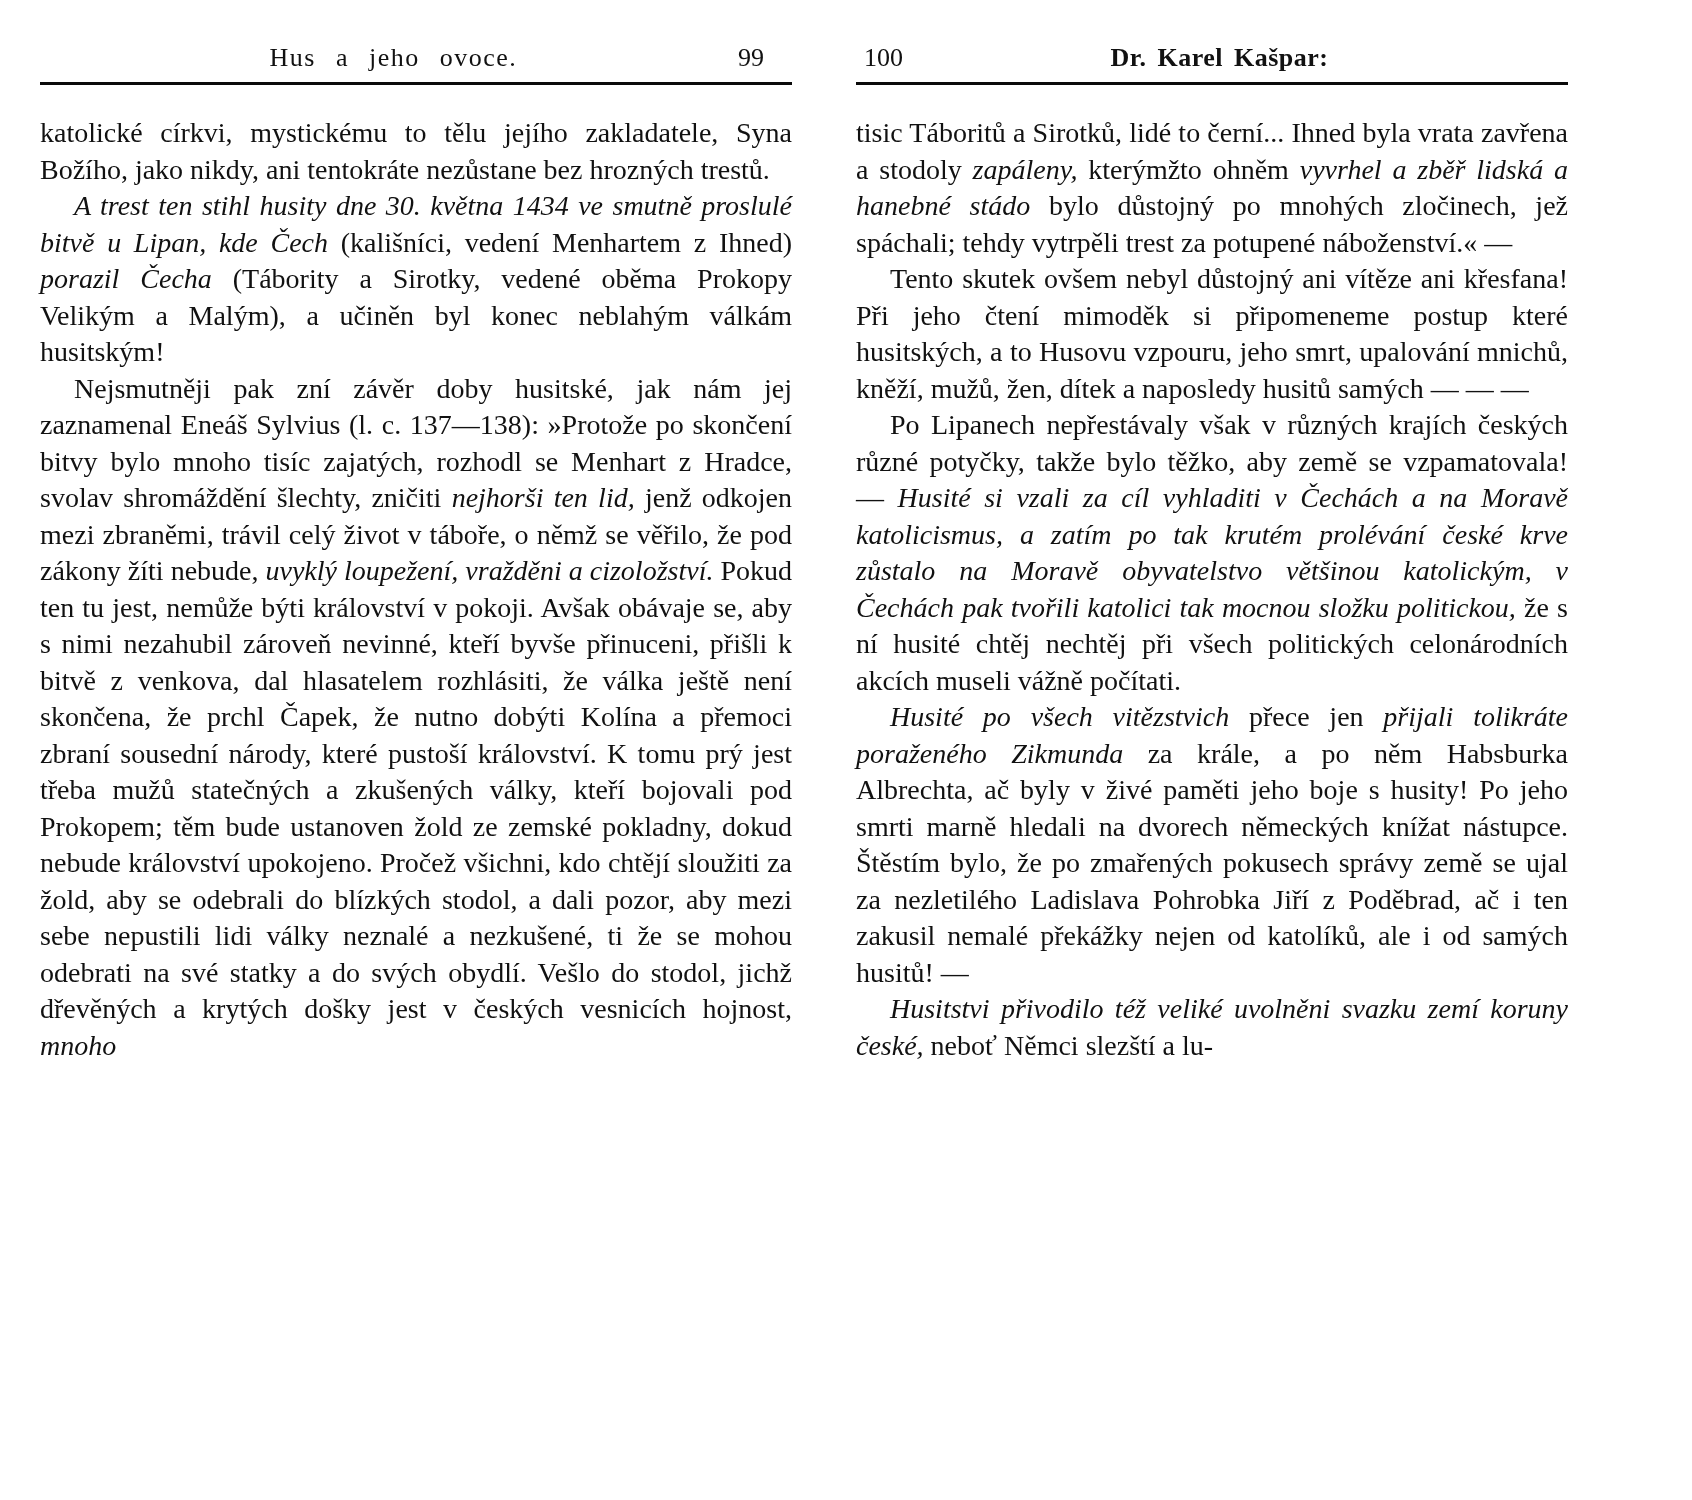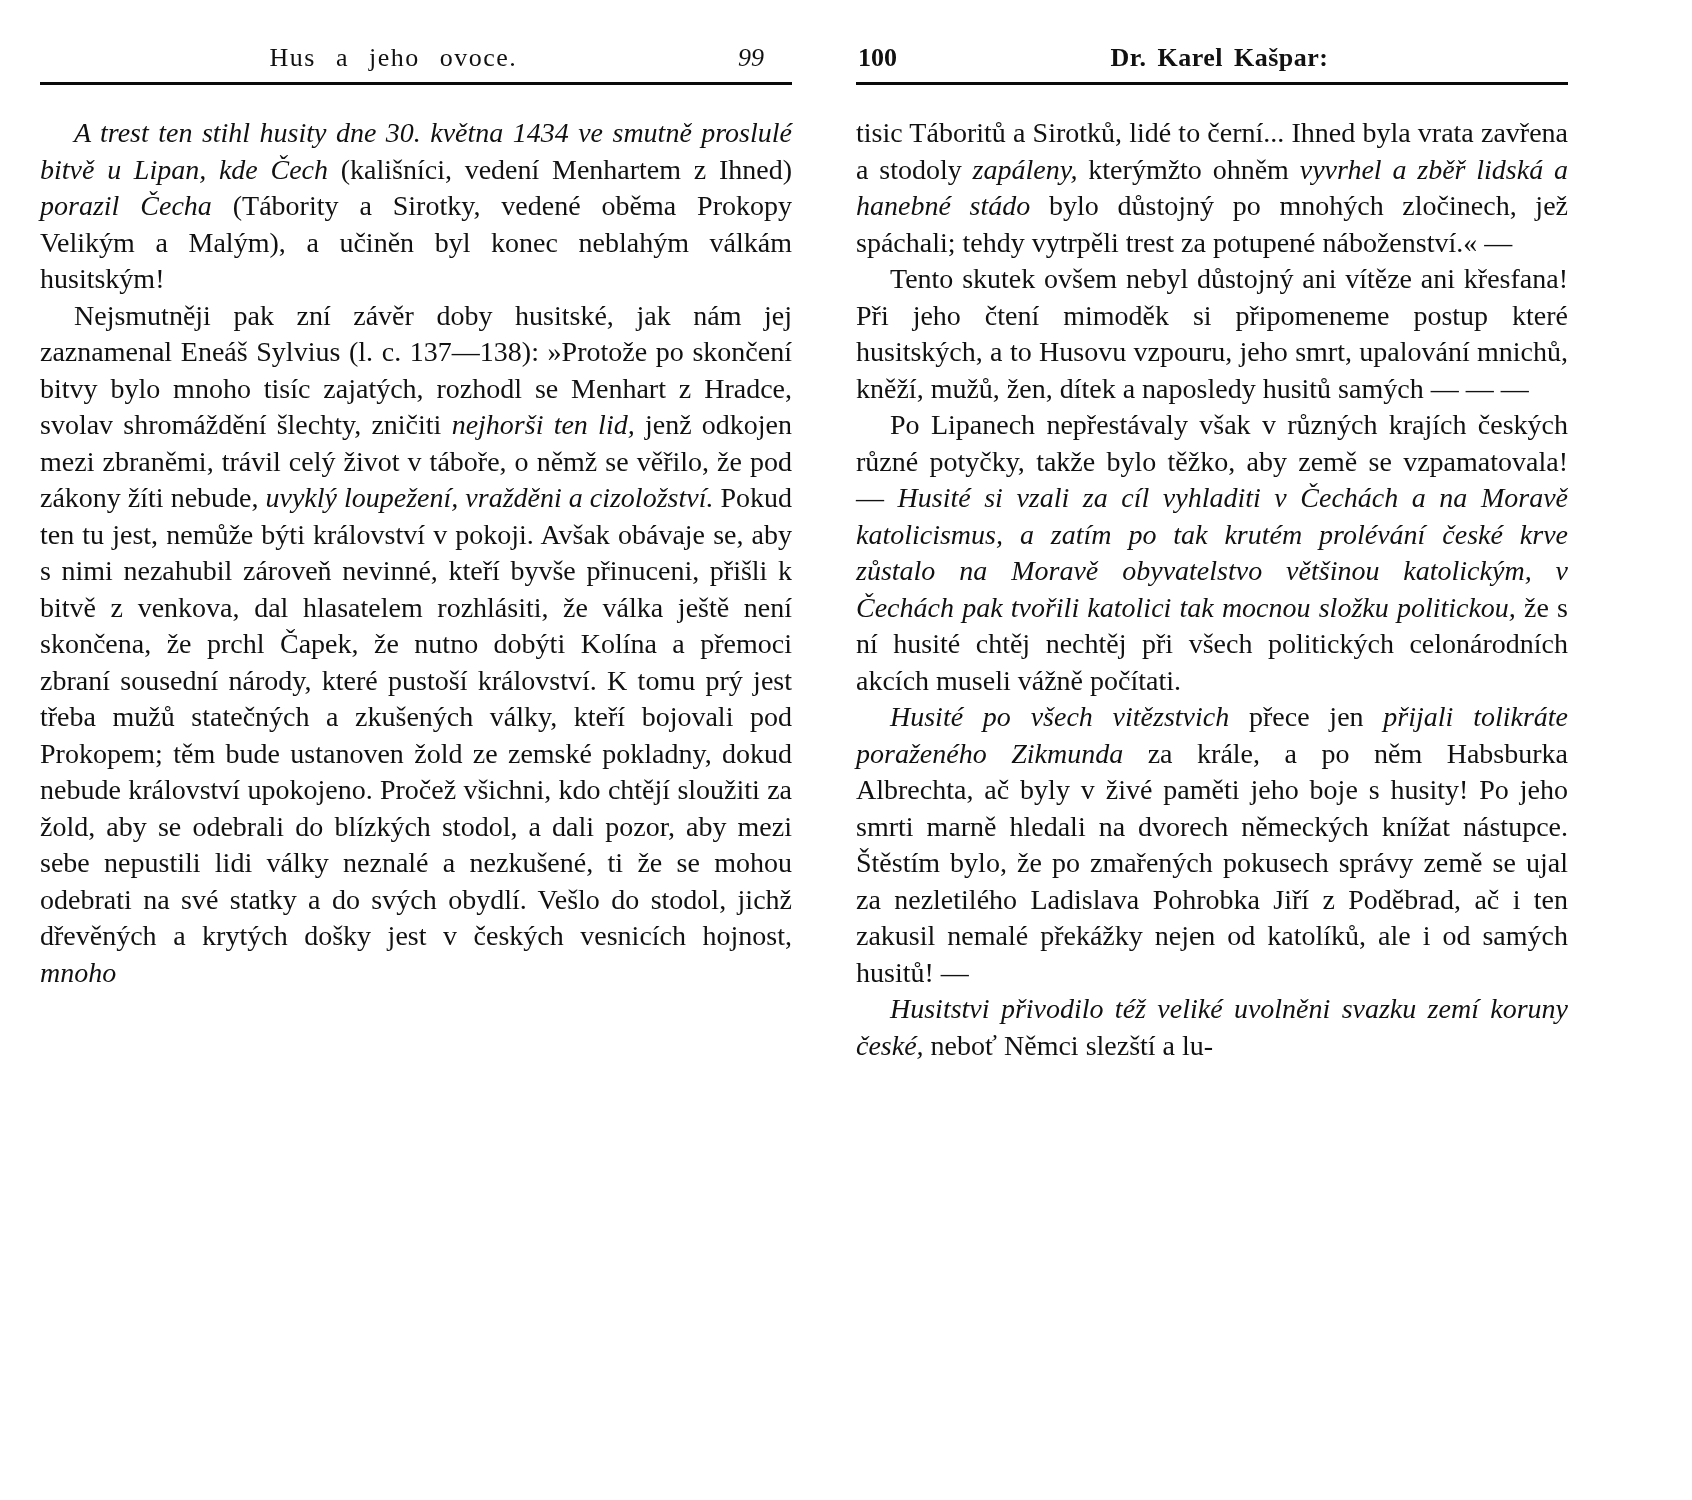--- a/index.html
+++ b/index.html
@@ -42,22 +42,22 @@
     text-align: center;
   }
   .page.right .header-title {
     left: 46%;
     font-weight: bold;
     letter-spacing: 0.5px;
     word-spacing: 4px;
     margin-left: 36px;
   }
   .page-number { position: absolute; top: 0; }
-  .pn-right { right: 28px; font-style: italic; }
-  .pn-left  { left: 2px; font-weight: bold; }
+  .pn-right { right: 28px; }
+  .pn-left  { left: 8px; }
 
   .rule {
     border-bottom: 3px solid #0a0a0a;
     margin-top: 6px;
     margin-bottom: 30px;
   }
 
   .page-body {
     font-size: 28px;
     line-height: 36.5px;
@@ -75,20 +75,21 @@
 
 <div class="spread">
 
   <section class="page left">
     <header class="page-header">
       <span class="header-title">Hus a jeho ovoce.</span>
       <span class="page-number pn-right">99</span>
     </header>
     <div class="rule"></div>
     <div class="page-body" id="left-body">
+        <p class=""><span>katolické církvi, mystickému to tělu jejího zakladatele, Syna Božího, jako nikdy, ani tentokráte nezůstane bez hrozných trestů.</span></p>
         <p class="indent"><span class="run-bi">A trest ten stihl husity dne 30. května 1434 ve smutně proslulé bitvě u Lipan, kde Čech </span><span>(kališníci, vedení Menhartem z Ihned) </span><span class="run-bi">porazil Čecha </span><span>(Tábority a Sirotky, vedené oběma Prokopy Velikým a Malým), a učiněn byl konec neblahým válkám husitským!</span></p>
         <p class="indent"><span>Nejsmutněji pak zní závěr doby husitské, jak nám jej zaznamenal Eneáš Sylvius (l. c. 137—138): »Protože po skončení bitvy bylo mnoho tisíc zajatých, rozhodl se Menhart z Hradce, svolav shromáždění šlechty, zničiti </span><span class="run-bi">nejhorši ten lid, </span><span>jenž odkojen mezi zbraněmi, trávil celý život v táboře, o němž se věřilo, že pod zákony žíti nebude, </span><span class="run-bi">uvyklý loupežení, vražděni a cizoložství. </span><span>Pokud ten tu jest, nemůže býti království v pokoji. Avšak obávaje se, aby s nimi nezahubil zároveň nevinné, kteří byvše přinuceni, přišli k bitvě z venkova, dal hlasatelem rozhlásiti, že válka ještě není skončena, že prchl Čapek, že nutno dobýti Kolína a přemoci zbraní sousední národy, které pustoší království. K tomu prý jest třeba mužů statečných a zkušených války, kteří bojovali pod Prokopem; těm bude ustanoven žold ze zemské pokladny, dokud nebude království upokojeno. Pročež všichni, kdo chtějí sloužiti za žold, aby se odebrali do blízkých stodol, a dali pozor, aby mezi sebe nepustili lidi války neznalé a nezkušené, ti že se mohou odebrati na své statky a do svých obydlí. Vešlo do stodol, jichž dřevěných a krytých došky jest v českých vesnicích hojnost, </span><span class="run-bi">mnoho</span></p>
       </div>
   </section>
 
   <section class="page right">
     <header class="page-header">
       <span class="page-number pn-left">100</span>
       <span class="header-title">Dr. Karel Kašpar:</span>
     </header>

